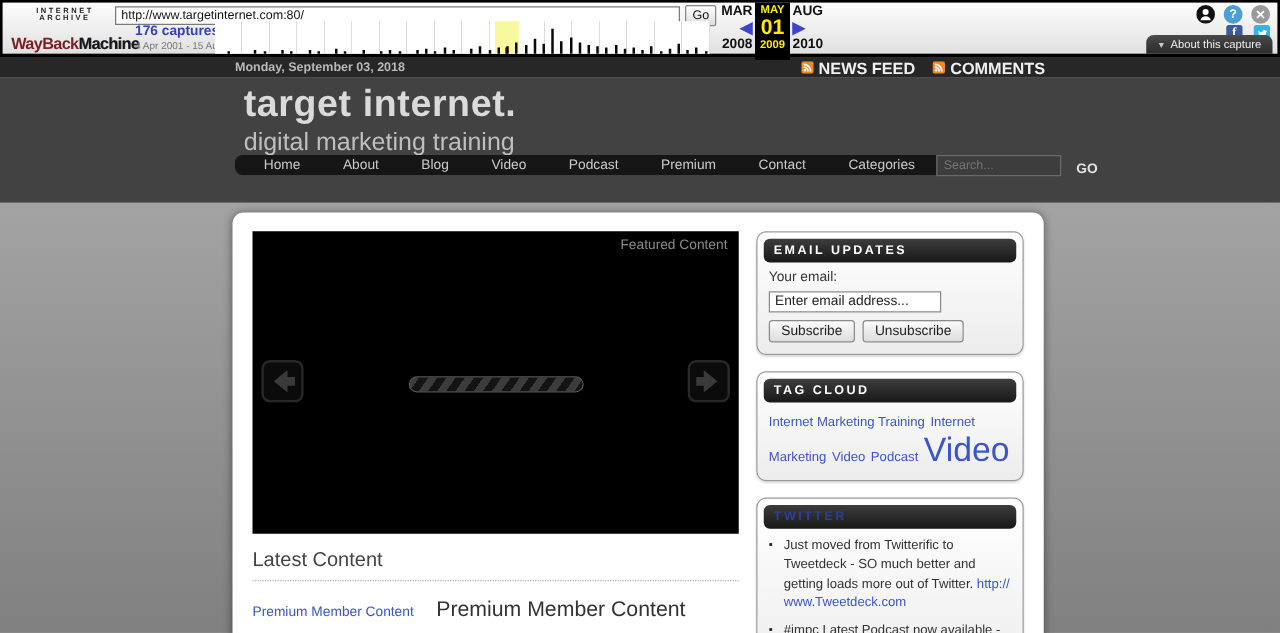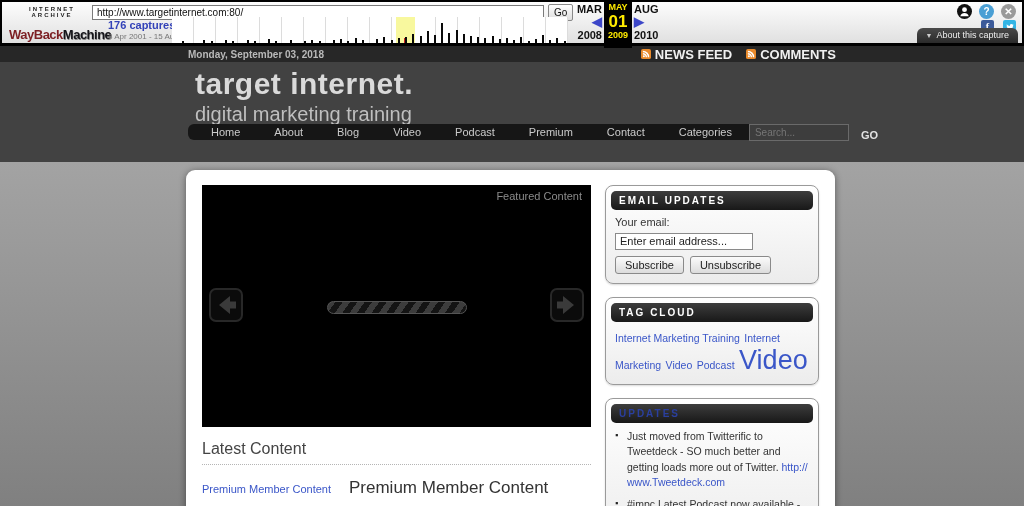--- a/index.html
+++ b/index.html
@@ -420,21 +420,21 @@
               </div>
             </div>
           </div>
 
           <div class="side-box">
             <div class="side-box-head">TAG CLOUD</div>
             <div class="side-box-body"><span class="tag tag-s">Internet Marketing Training</span> <span class="tag tag-s">Internet</span> <span class="tag tag-s">Marketing</span> <span class="tag tag-s">Video</span> <span class="tag tag-s">Podcast</span> <span class="tag tag-xl">Video</span> </div>
           </div>
 
           <div class="side-box">
-            <div class="side-box-head twitter-head">UPDATES</div>
+            <div class="side-box-head twitter-head">TWITTER</div>
             <div class="side-box-body">
               <ul class="tweets">
                   <li class="tweet"><span class="tweet-text">Just moved from Twitterific to Tweetdeck - SO much better and getting loads more out of Twitter. </span><a class="tweet-link">http://www.Tweetdeck.com</a></li>
                   <li class="tweet"><span class="tweet-text">#impc Latest Podcast now available - lots of twitter talk </span></li>
                 </ul>
             </div>
           </div>
         </div>
       </div>
     </div>

